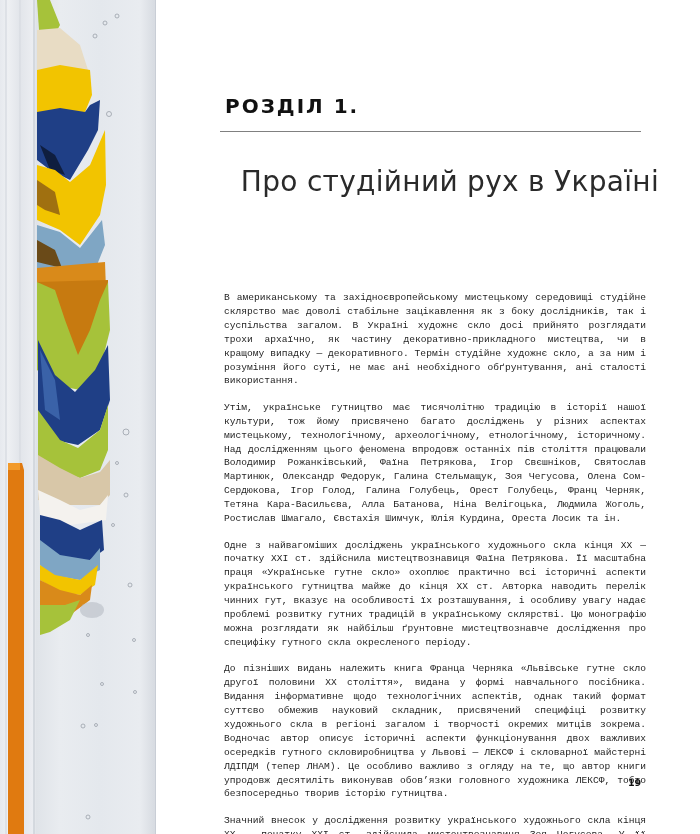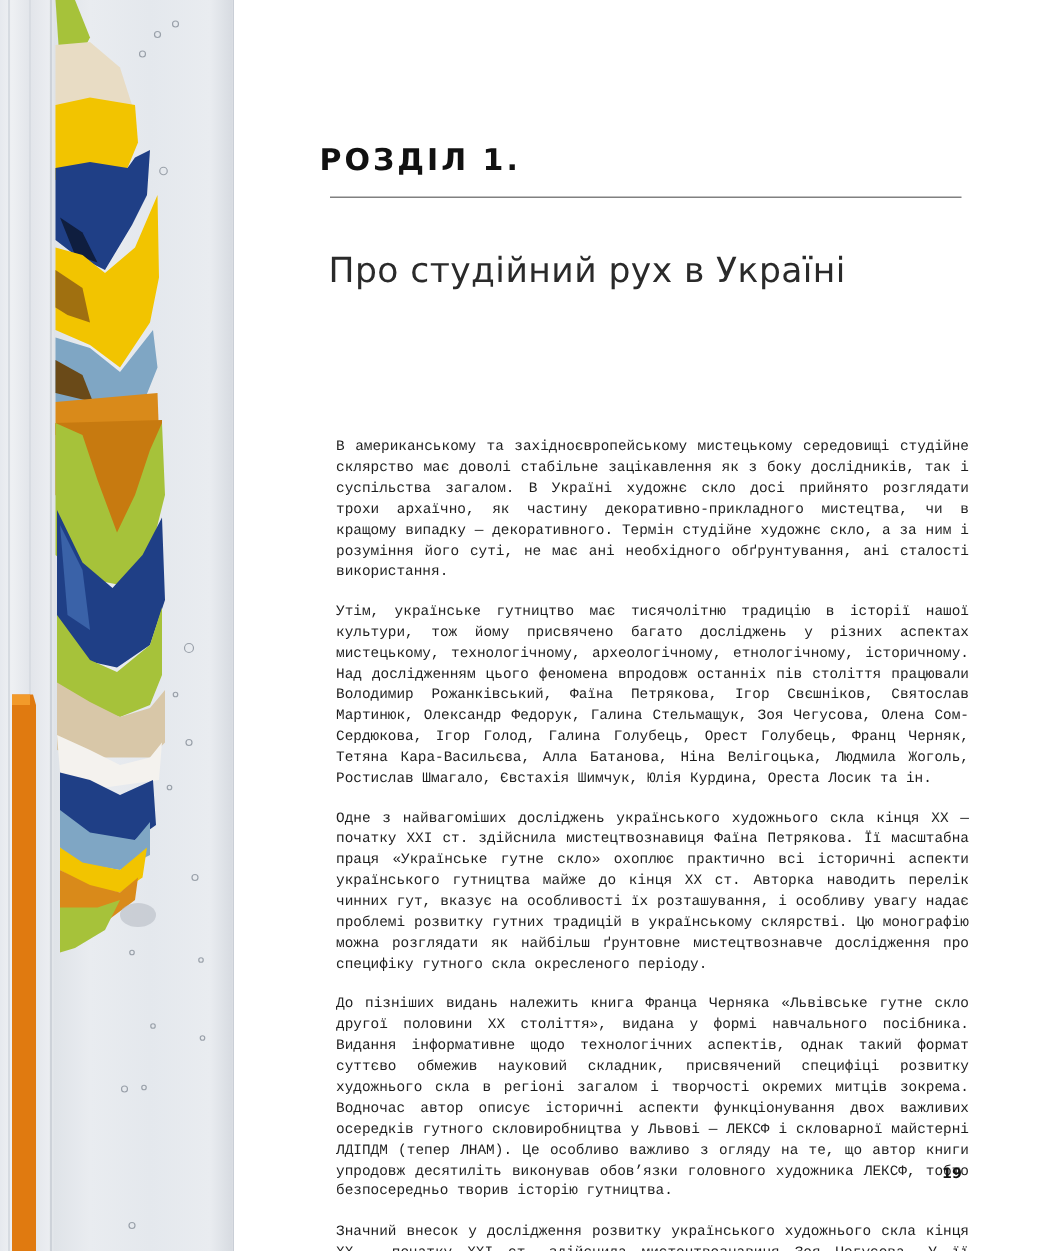--- a/index.html
+++ b/index.html
@@ -13,35 +13,36 @@
     .image-strip {
       position: absolute; left: 0; top: 0; width: 155px; height: 834px;
       background: linear-gradient(90deg, #e6e9ee 0px, #eef0f3 8px, #e2e5ea 20px, #eceef2 34px, #dfe3e8 36px, #e9ecf0 60px, #e4e8ed 100px, #e9ecf0 140px, #d8dce2 154px);
       overflow: hidden;
       border-right: 1px solid #c9ced6;
     }
     .image-strip svg { position: absolute; left: 0; top: 0; }
 
     
     .chapter-label {
-      position: absolute; left: 213px; top: 94px;
+      position: absolute; left: 225px; top: 94px;
       font-family: "DejaVu Sans", sans-serif;
       font-weight: bold; font-size: 20px; letter-spacing: 2px;
       color: #111;
     }
     .divider {
       position: absolute; left: 220px; top: 131px; width: 421px; height: 0;
       border-top: 1px solid #808080;
     }
     .page-title {
       position: absolute; left: 219px; top: 160px; width: 440px;
       font-family: "DejaVu Sans", sans-serif;
-      font-weight: 200; font-size: 23px; line-height: 43px;
+      font-weight: 200; font-size: 28px; line-height: 43px;
       color: #222;
       letter-spacing: 0.3px;
+      text-align: right;
       -webkit-text-stroke: 0;
     }
     .page-title span { display: block; font-weight: normal; color: #2a2a2a; }
     .body-text {
       position: absolute; left: 224px; top: 291px; width: 422px;
       font-family: Liberation Mono, monospace;
       font-size: 9.6px; line-height: 13.9px;
       color: #1e1e1e;
       text-align: justify;
       hyphens: manual;

